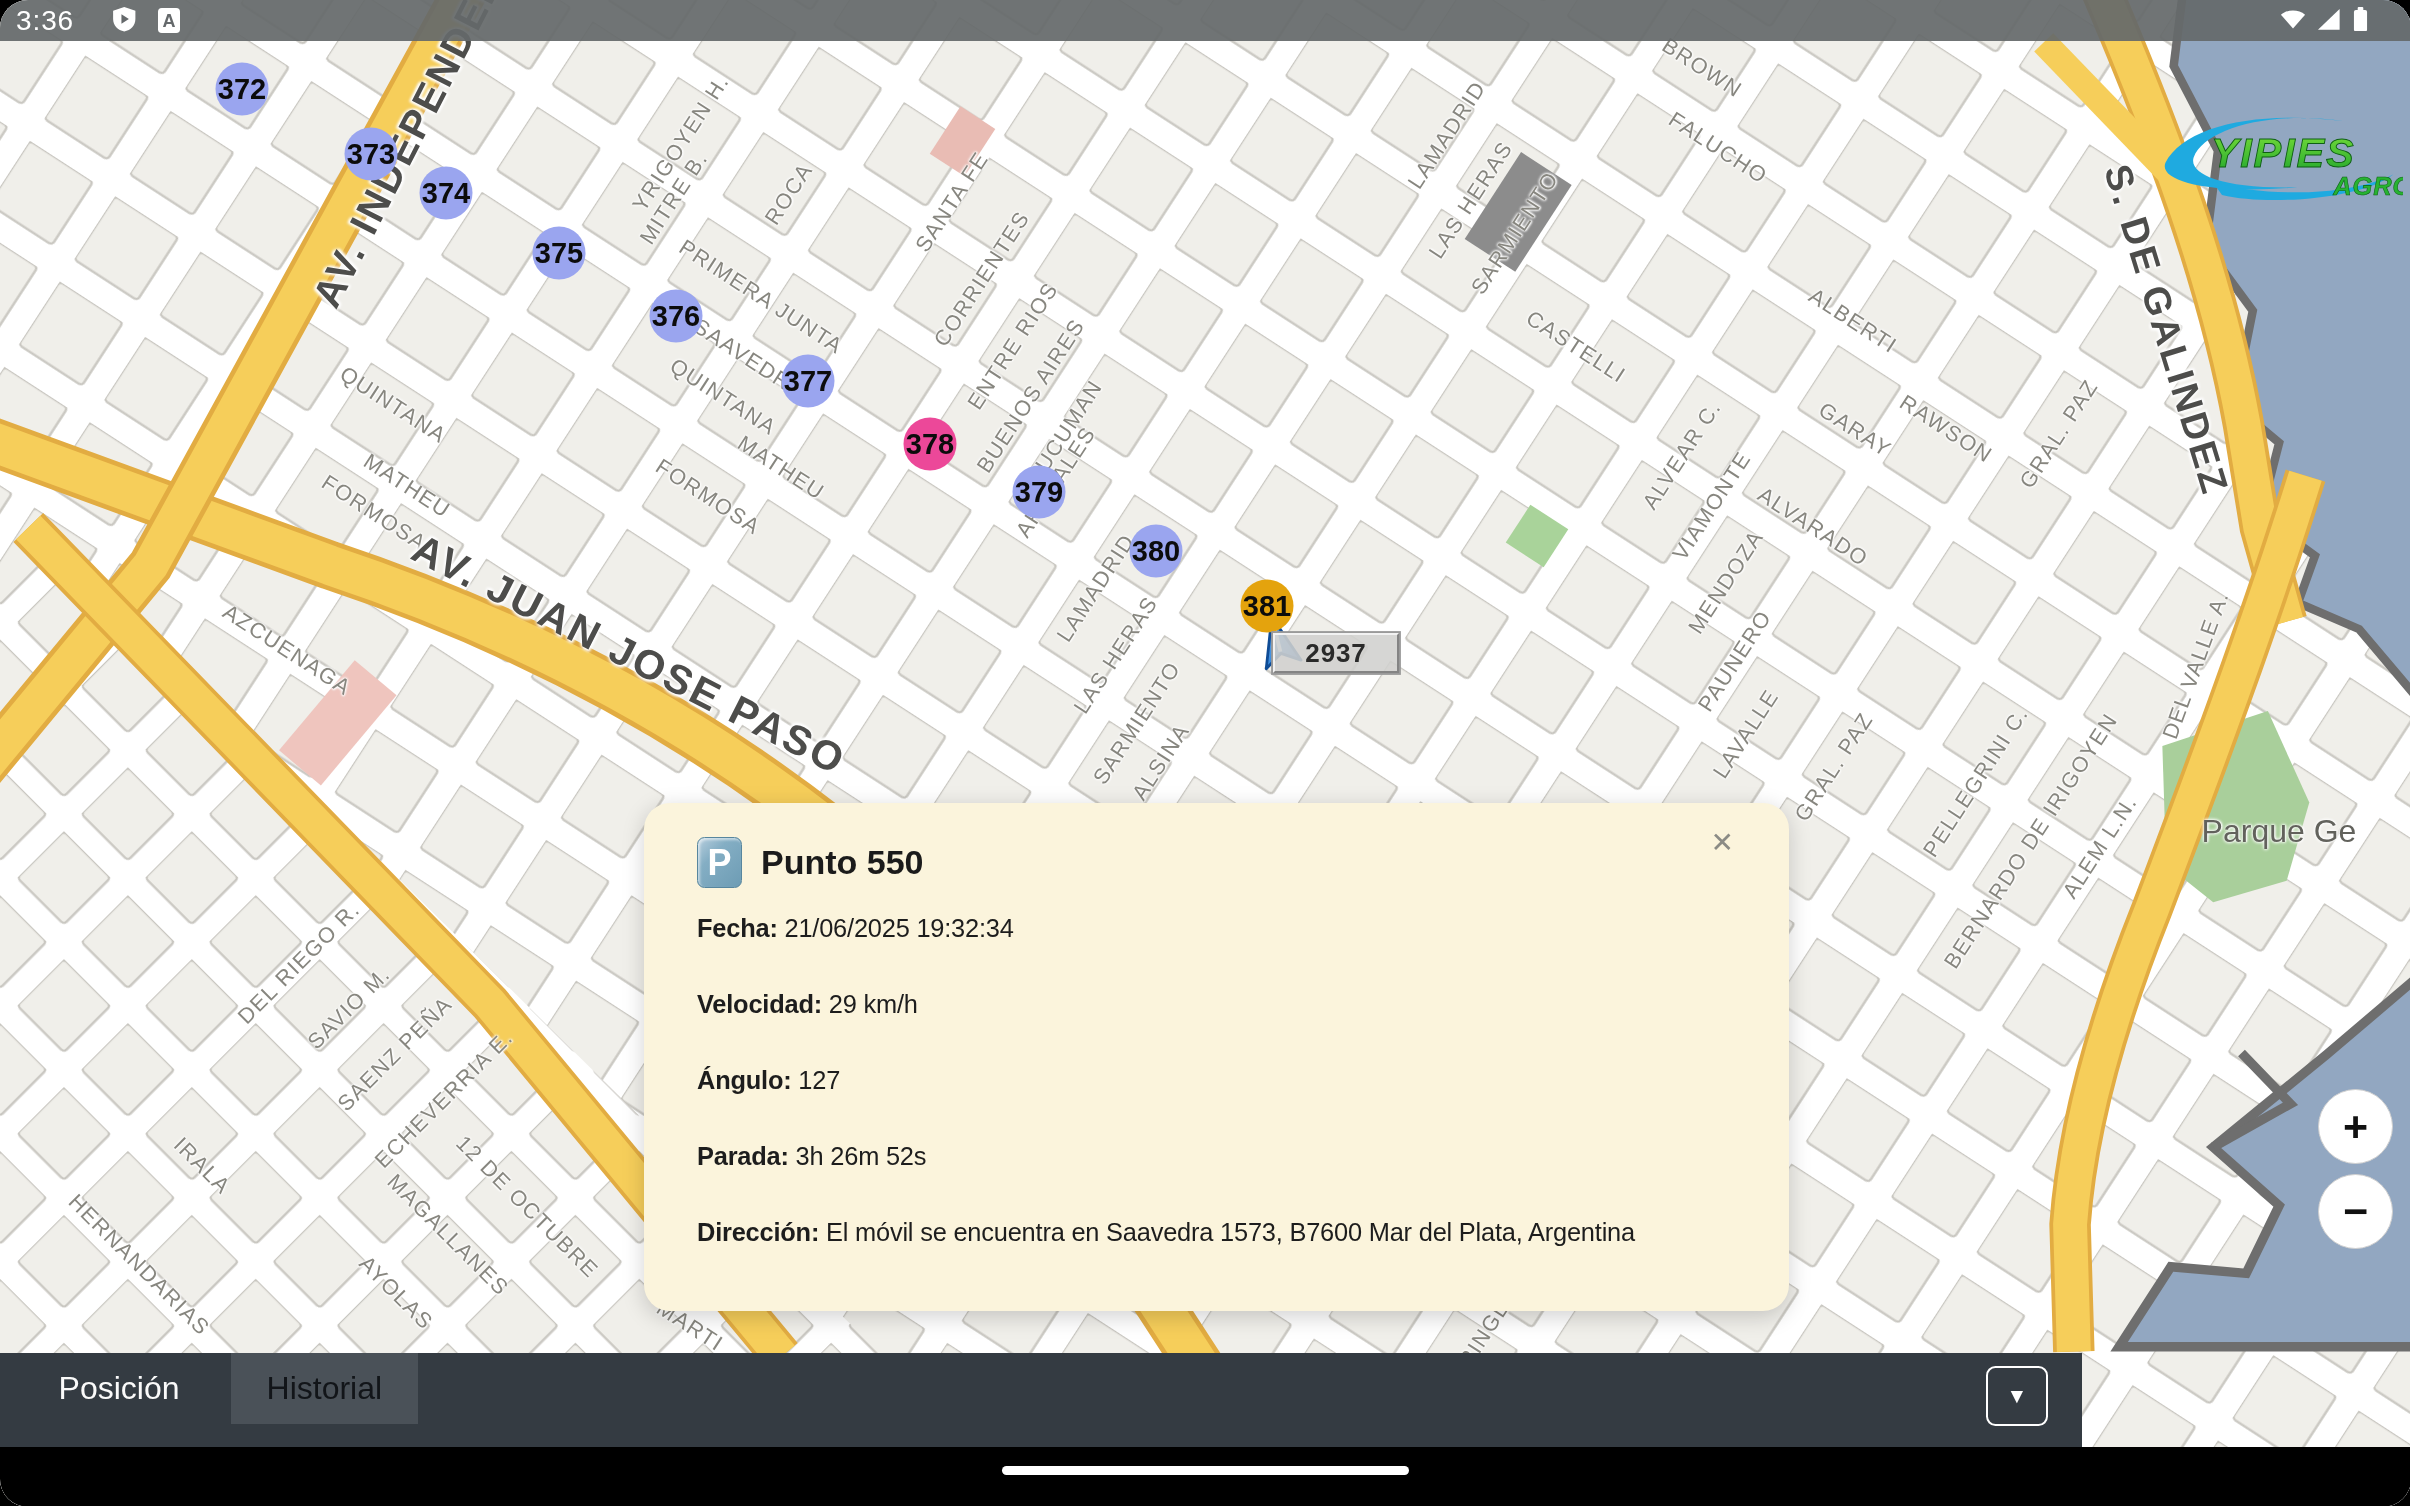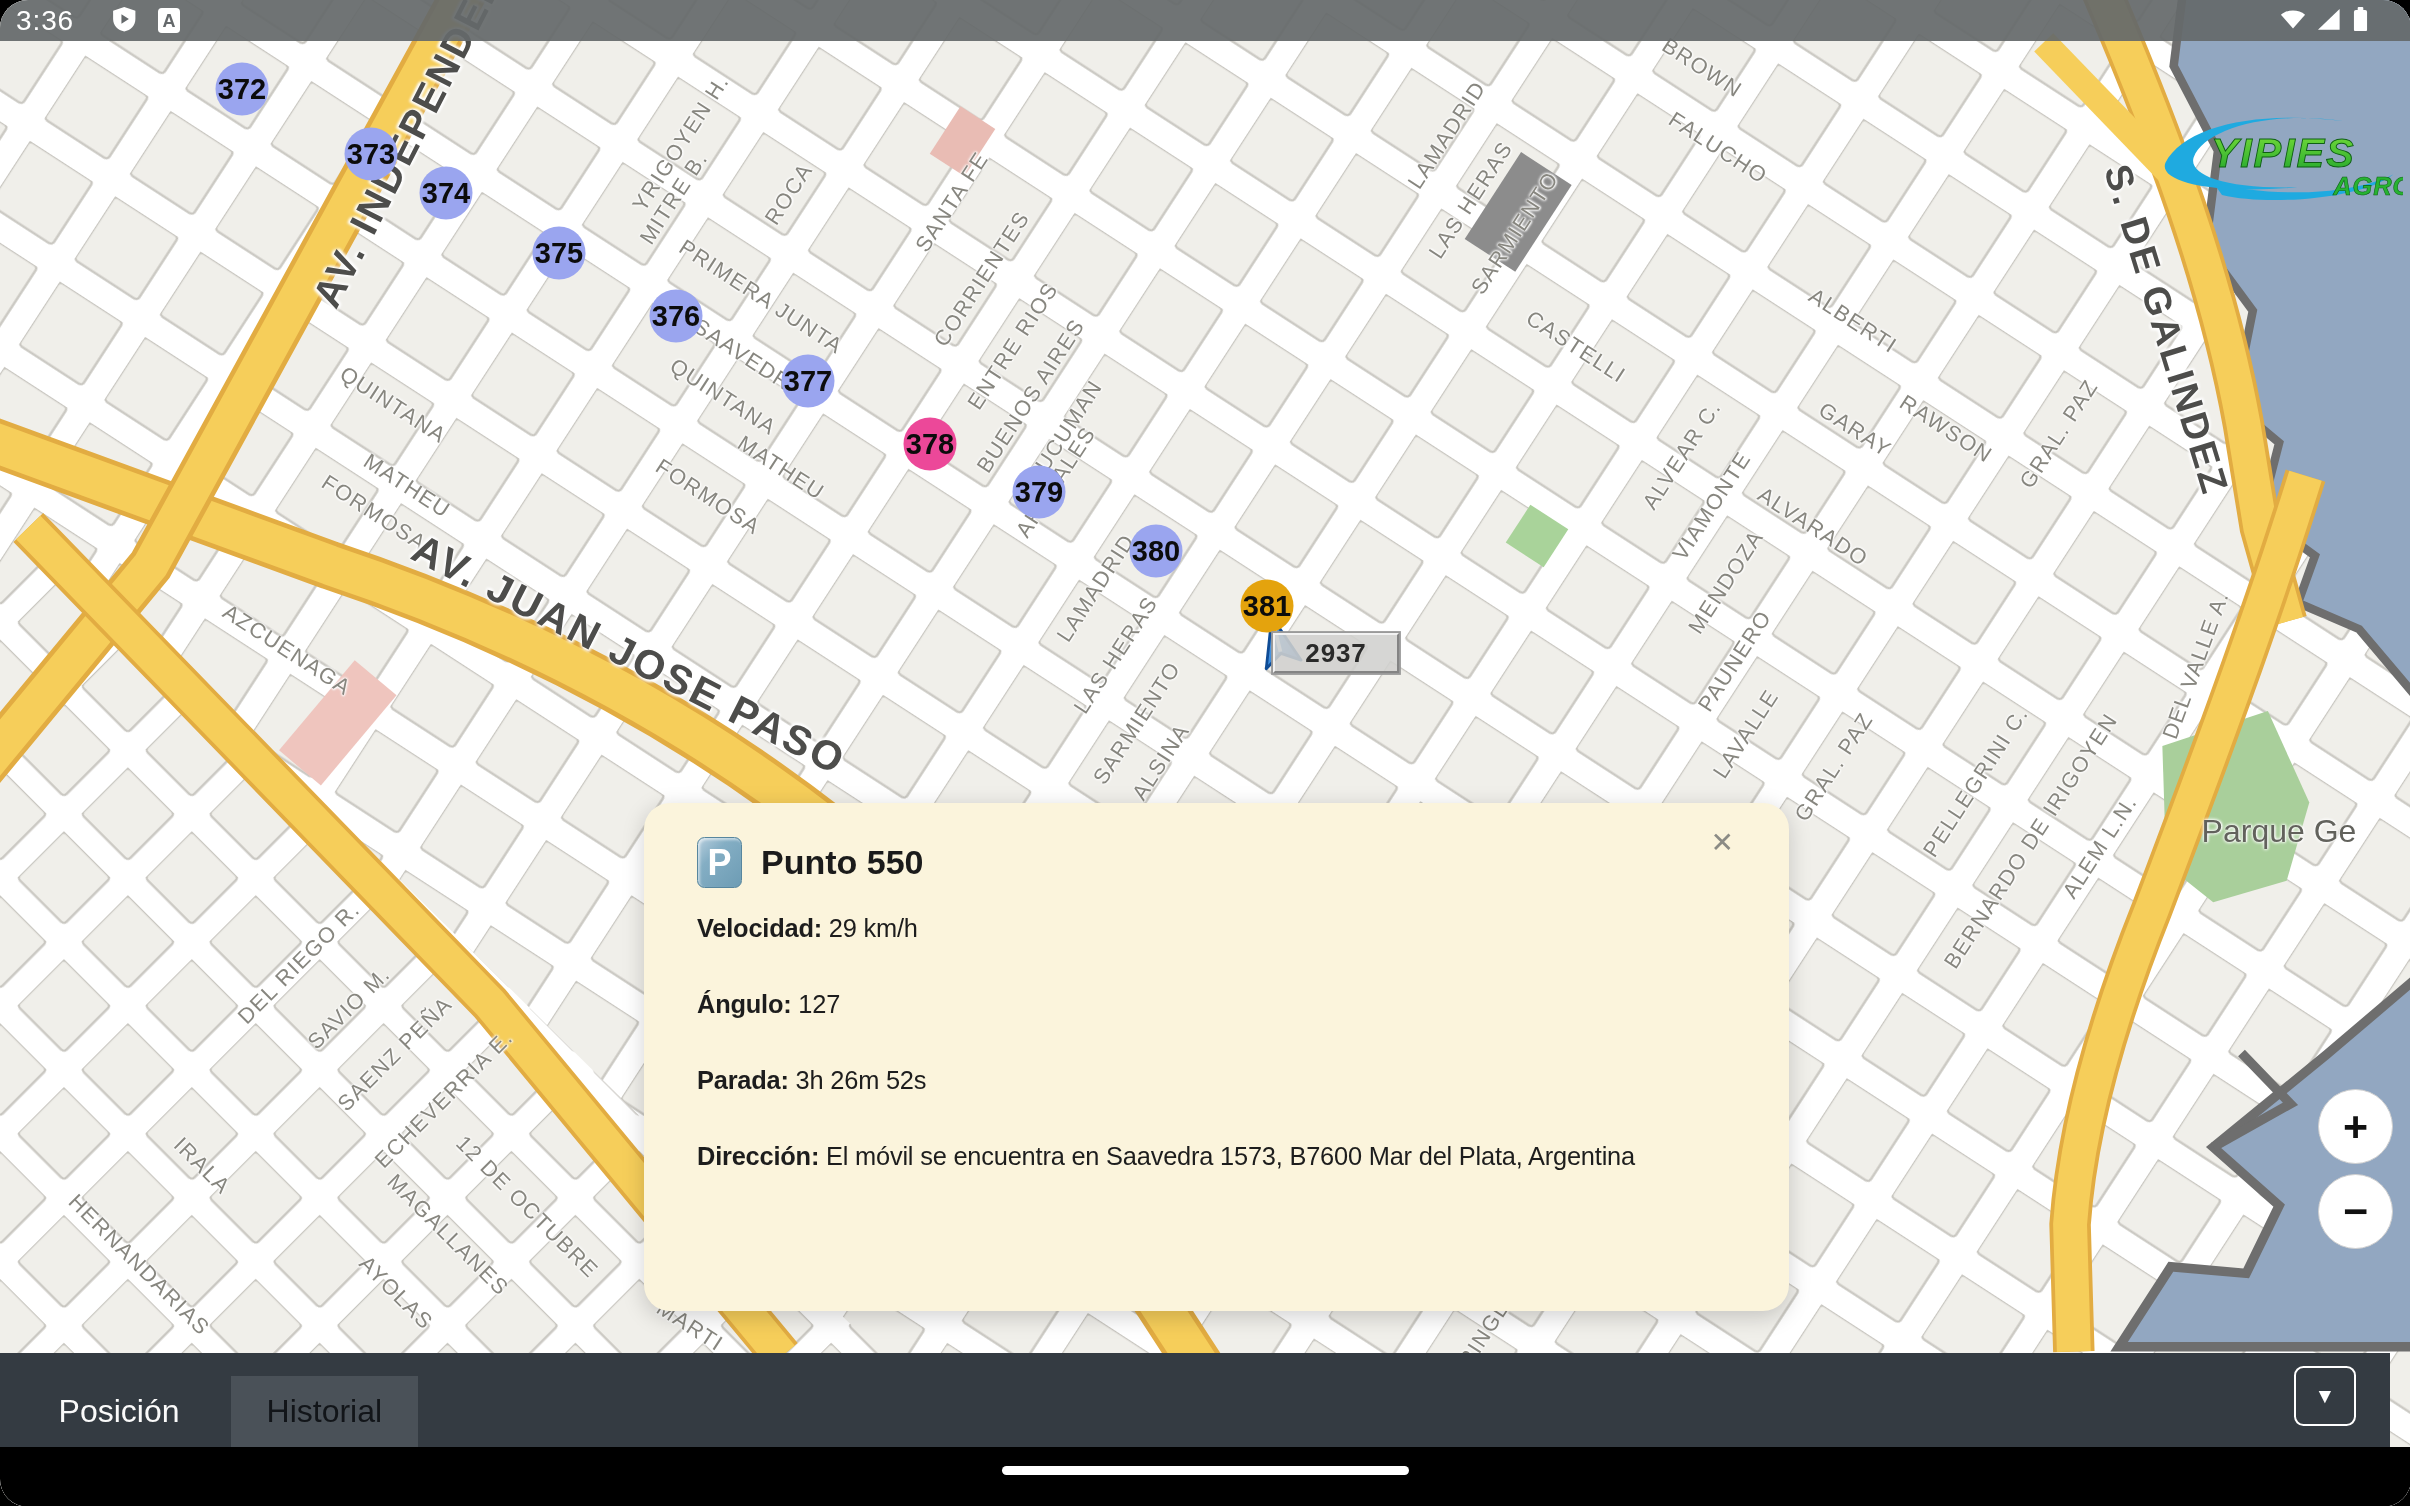--- a/index.html
+++ b/index.html
@@ -35,22 +35,22 @@
     display:flex;align-items:center;justify-content:center;font-size:43px;font-weight:700;color:#111;cursor:pointer;z-index:25;}
   
   .status-bar{position:absolute;left:0;top:0;width:2411px;height:41px;background:rgba(101,105,107,0.93);z-index:50;
     display:flex;align-items:center;color:#fff;}
   .status-time{font-size:28px;font-weight:400;margin-left:16px;letter-spacing:0.9px;}
   .sb-left-icons{display:flex;align-items:center;gap:21px;margin-left:38px;}
   .a-icon{width:22.6px;height:24.5px;background:#fff;border-radius:3.8px;color:#65696b;font-size:18px;font-weight:700;
     display:flex;align-items:center;justify-content:center;line-height:1;}
   .sb-right-icons{margin-left:auto;display:flex;align-items:center;gap:11.3px;margin-right:43px;}
   
-  .bottom-bar{position:absolute;left:0;top:1353px;width:2390px;height:94px;background:#343B42;z-index:50;
-    display:flex;align-items:flex-end;}
+  .bottom-bar{position:absolute;left:0;top:1353px;width:2082px;height:94px;background:#343B42;z-index:50;
+    display:flex;align-items:flex-start;}
   .tab{font-size:32px;padding:17px 36px;color:#fff;cursor:pointer;}
   .tab.inactive{background:transparent;color:#fafafa;margin-left:22.6px;}
   .tab.active{background:#4A5158;color:#121519;margin-left:15px;}
   .dropdown-btn{position:absolute;right:34px;top:13px;width:58px;height:56px;border:2.8px solid #fff;border-radius:9.4px;
     display:flex;align-items:center;justify-content:center;color:#fff;font-size:21px;cursor:pointer;}
   .gesture-area{position:absolute;left:0;top:1447px;width:2411px;height:59px;background:#000;z-index:50;}
   .gesture-pill{position:absolute;left:1002px;top:19px;width:407px;height:9.4px;border-radius:5.6px;background:#fff;cursor:pointer;}
   
   .logo{position:absolute;left:2156px;top:108px;width:247px;height:104px;z-index:20;}
 </style>
@@ -207,20 +207,21 @@
   <div class="zoom-btn" style="left:2318px;top:1089px;">+</div>
   <div class="zoom-btn" style="left:2318px;top:1174px;">−</div>
 
   <div class="popup">
     <div class="popup-header">
       <div class="p-icon">P</div>
       <div class="popup-title">Punto 550</div>
     </div>
     <div class="popup-close">✕</div>
     <div class="popup-fields" id="popup-fields">
+        <div class="field"><b>Fecha:</b> 21/06/2025 19:32:34</div>
         <div class="field"><b>Velocidad:</b> 29 km/h</div>
         <div class="field"><b>Ángulo:</b> 127</div>
         <div class="field"><b>Parada:</b> 3h 26m 52s</div>
         <div class="field"><b>Dirección:</b> El móvil se encuentra en Saavedra 1573, B7600 Mar del Plata, Argentina</div>
       </div>
   </div>
 
   <div class="status-bar">
     <div class="status-time">3:36</div>
     <div class="sb-left-icons">

